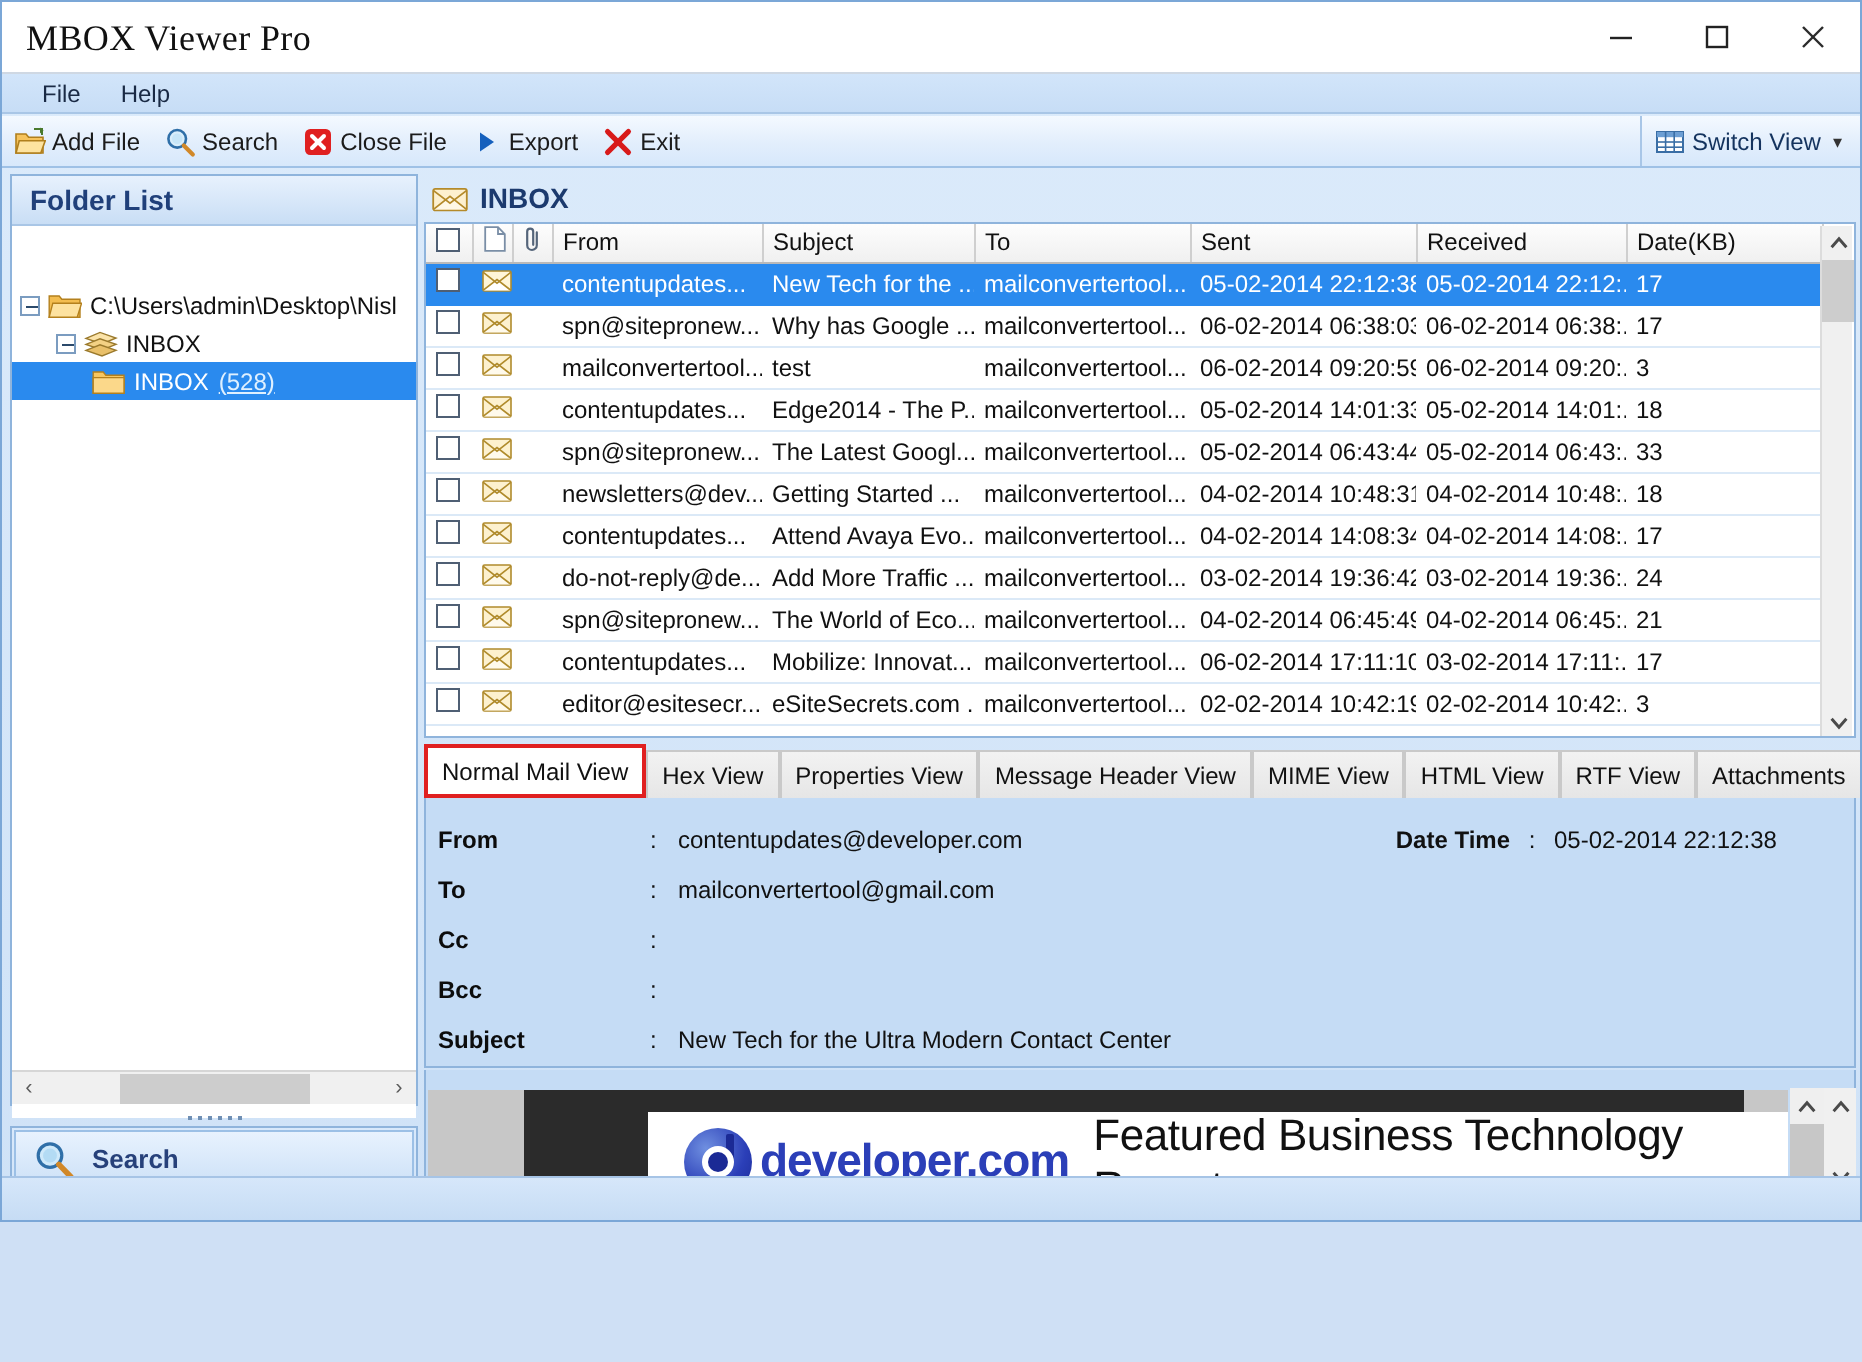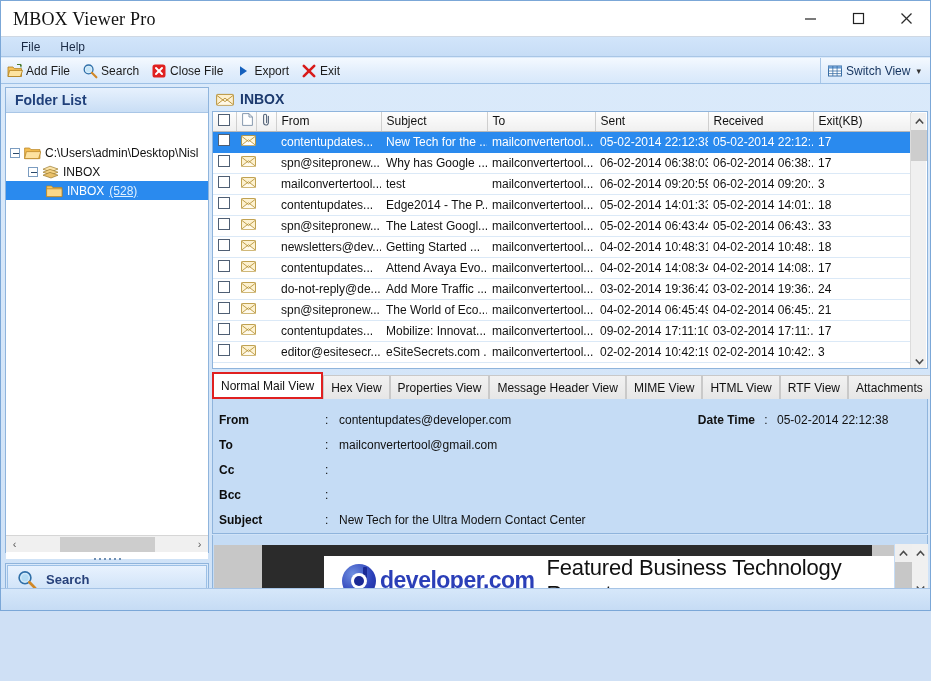--- a/index.html
+++ b/index.html
@@ -493,21 +493,21 @@
                 <svg width="9" height="13" viewBox="0 0 9 13">
                     <path d="M6.4 3.2 L6.4 9.6 a2.4 2.4 0 0 1 -4.8 0 L1.6 2.8 a1.5 1.5 0 0 1 3 0 L4.6 9.4" fill="none" stroke="#55657a" stroke-width="1.1" stroke-linecap="round"></path>
                   </svg>
               </span>
             </th>
             <th class="col-from">From</th>
             <th class="col-subj">Subject</th>
             <th class="col-to">To</th>
             <th class="col-sent">Sent</th>
             <th class="col-recv">Received</th>
-            <th class="col-size">Exit(KB)</th>
+            <th class="col-size">Date(KB)</th>
           </tr>
         </thead>
         <tbody id="grid-body">
             <tr class="row sel">
               <td class="col-cb"><span class="cb"></span></td>
               <td class="col-pg"><span class="env"><svg width="15" height="11" viewBox="0 0 15 11">
   <rect x="0.5" y="0.5" width="14" height="10" rx="0.8" fill="#fff6d8" stroke="#b08b2c" stroke-width="0.8"></rect>
   <path d="M0.5 10.2 L7.5 4.8 L14.5 10.2" fill="#ffffff" stroke="#b08b2c" stroke-width="0.8"></path>
   <path d="M0.5 1.1 L7.5 6.6 L14.5 1.1" fill="none" stroke="#b08b2c" stroke-width="0.8"></path>
 </svg></span></td>
@@ -643,21 +643,21 @@
               <td class="col-cb"><span class="cb"></span></td>
               <td class="col-pg"><span class="env"><svg width="15" height="11" viewBox="0 0 15 11">
   <rect x="0.5" y="0.5" width="14" height="10" rx="0.8" fill="#fdf1cf" stroke="#b08b2c" stroke-width="0.8"></rect>
   <path d="M0.5 10.2 L7.5 4.8 L14.5 10.2" fill="#fffaec" stroke="#b08b2c" stroke-width="0.8"></path>
   <path d="M0.5 1.1 L7.5 6.6 L14.5 1.1" fill="none" stroke="#b08b2c" stroke-width="0.8"></path>
 </svg></span></td>
               <td class="col-at"></td>
               <td class="col-from">contentupdates...</td>
               <td class="col-subj">Mobilize: Innovat...</td>
               <td class="col-to">mailconvertertool...</td>
-              <td class="col-sent">09-02-2014 17:11:10</td>
+              <td class="col-sent">06-02-2014 17:11:10</td>
               <td class="col-recv">03-02-2014 17:11:...</td>
               <td class="col-size">17</td>
             </tr>
             <tr class="row">
               <td class="col-cb"><span class="cb"></span></td>
               <td class="col-pg"><span class="env"><svg width="15" height="11" viewBox="0 0 15 11">
   <rect x="0.5" y="0.5" width="14" height="10" rx="0.8" fill="#fdf1cf" stroke="#b08b2c" stroke-width="0.8"></rect>
   <path d="M0.5 10.2 L7.5 4.8 L14.5 10.2" fill="#fffaec" stroke="#b08b2c" stroke-width="0.8"></path>
   <path d="M0.5 1.1 L7.5 6.6 L14.5 1.1" fill="none" stroke="#b08b2c" stroke-width="0.8"></path>
 </svg></span></td>

